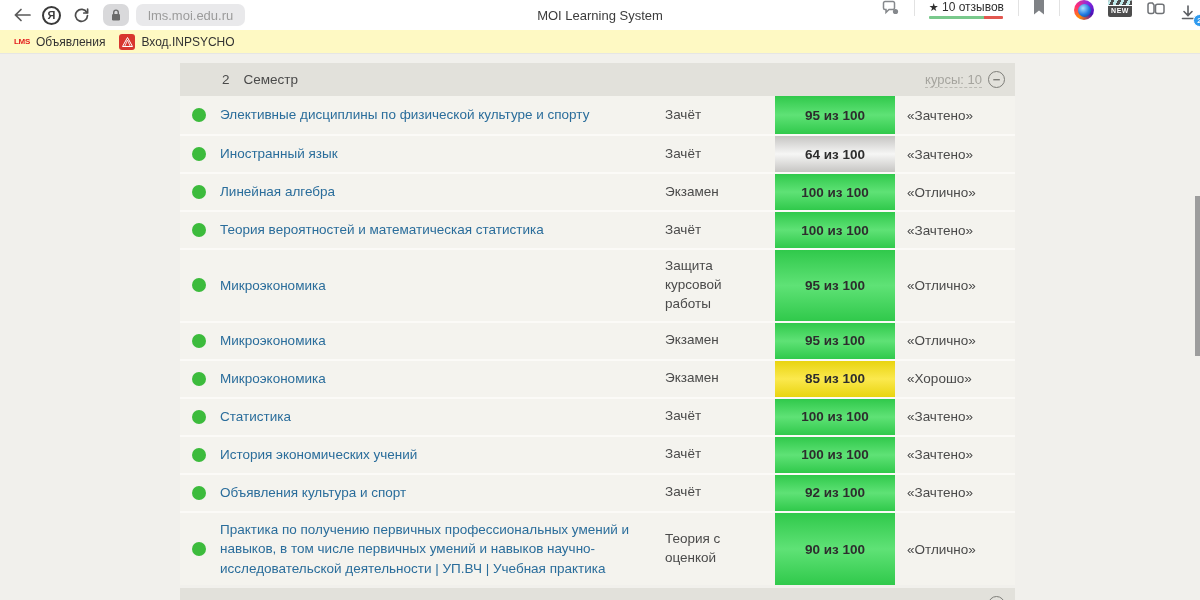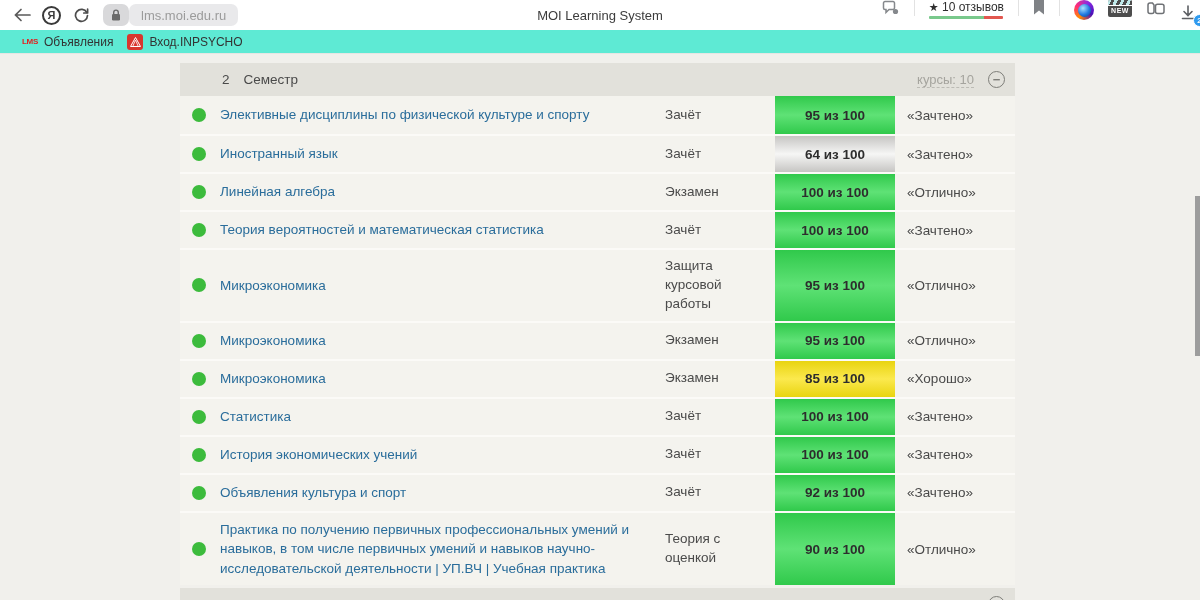--- a/index.html
+++ b/index.html
@@ -10,21 +10,21 @@
   .toolbar {
     position: relative; height: 30px; background: #ffffff;
     display: flex; align-items: center; padding: 0 8px;
   }
   .nav-btn { width: 28px; height: 26px; display: flex; align-items: center; justify-content: center; cursor: pointer; }
   .yandex-badge {
     width: 19px; height: 19px; border: 2px solid #3a3a3a; border-radius: 50%;
     display: flex; align-items: center; justify-content: center;
     font-size: 11px; font-weight: bold; color: #3a3a3a; margin: 0 6px;
   }
-  .url-group { display: flex; align-items: center; gap: 0; margin-left: 8px; }
+  .url-group { display: flex; align-items: center; gap: 7px; margin-left: 8px; }
   .lock-pill { background: #d9d9db; border-radius: 7px; height: 22px; width: 26px;
     display: flex; align-items: center; justify-content: center; }
   .url-pill { background: #e9e9eb; border-radius: 7px; height: 22px; padding: 0 12px;
     display: flex; align-items: center; font-size: 13px; color: #9b9b9b; }
   .page-title {
     position: absolute; left: 50%; transform: translateX(-50%); top: 0; height: 30px;
     display: flex; align-items: center; font-size: 13px; color: #3c3c3c; white-space: nowrap;
   }
   .toolbar-right { position: absolute; right: 0; top: 0; height: 30px; display: flex; align-items: flex-start; gap: 14px; padding-right: 2px; }
   .vsep { width: 1px; height: 16px; background: #e2e2e2; }
@@ -40,39 +40,39 @@
     background: radial-gradient(circle at 38% 32%, #a8e4ff, #2079e0 55%, #0e3a86); }
   .new-clapper { width: 24px; height: 17px; background: #4d4d4d; border-radius: 2px; overflow: hidden; cursor: pointer; }
   .new-clapper .strip { height: 6px; background: repeating-linear-gradient(115deg, #bfe9ea 0 3px, #4d4d4d 3px 6px); border-bottom: 1px solid #fff; }
   .new-clapper .label { color: #ffffff; font-size: 7px; font-weight: bold; text-align: center; line-height: 10px; letter-spacing: 0.5px; }
   .dl-wrap { position: relative; width: 22px; height: 26px; margin-right: -4px; cursor: pointer; }
   .dl-badge { position: absolute; right: -4px; bottom: -1px; min-width: 13px; height: 13px; border-radius: 50%;
     background: #2f9bef; color: #fff; font-size: 8px; font-weight: bold;
     display: flex; align-items: center; justify-content: center; border: 1px solid #fff; }
 
   .bookmarks-bar {
-    height: 24px; background: #5eead4; border-bottom: 1px solid #e6e6e4;
-    display: flex; align-items: center; gap: 6px; padding: 0 18px; 
+    height: 24px; background: #fef9c3; border-bottom: 1px solid #e6e6e4;
+    display: flex; align-items: center; gap: 6px; padding: 0 10px; 
   }
   .bookmark { display: flex; align-items: center; gap: 6px; cursor: pointer; padding: 2px 4px; }
   .bookmark-label { font-size: 12px; color: #333; }
   .fav-lms { font-size: 8px; font-weight: bold; color: #e31e1e; letter-spacing: -0.3px; }
   .fav-pyramid { width: 16px; height: 16px; background: #d8372f; border-radius: 3px;
     display: flex; align-items: center; justify-content: center; }
 
   
   .page { position: relative; height: 545px; background: #f1f0ec; }
   .gradebook { position: absolute; left: 180px; top: 9px; width: 835px; }
 
   .sem-row {
     height: 33px; background: #e2e1db; display: flex; align-items: center;
     justify-content: space-between; padding: 0 10px 0 42px;
   }
   .sem-title { font-size: 13.5px; color: #4a4a4a; display: flex; gap: 14px; }
-  .sem-right { display: flex; align-items: center; gap: 14px; }
+  .sem-right { display: flex; align-items: center; gap: 6px; }
   .courses-link { font-size: 13px; color: #a5a49e; border-bottom: 1px dashed #bcbbb5; cursor: pointer; line-height: 15px; }
   .toggle-circle {
     width: 17px; height: 17px; border: 1.6px solid #7e7e79; border-radius: 50%;
     color: #7e7e79; font-size: 13px; line-height: 13px; font-weight: bold;
     display: flex; align-items: center; justify-content: center; cursor: pointer;
   }
 
   .course-row {
     display: grid; grid-template-columns: 40px 445px 110px 120px 120px;
     min-height: 38px; background: #f4f3ee; border-top: 2px solid #fbfaf7;

